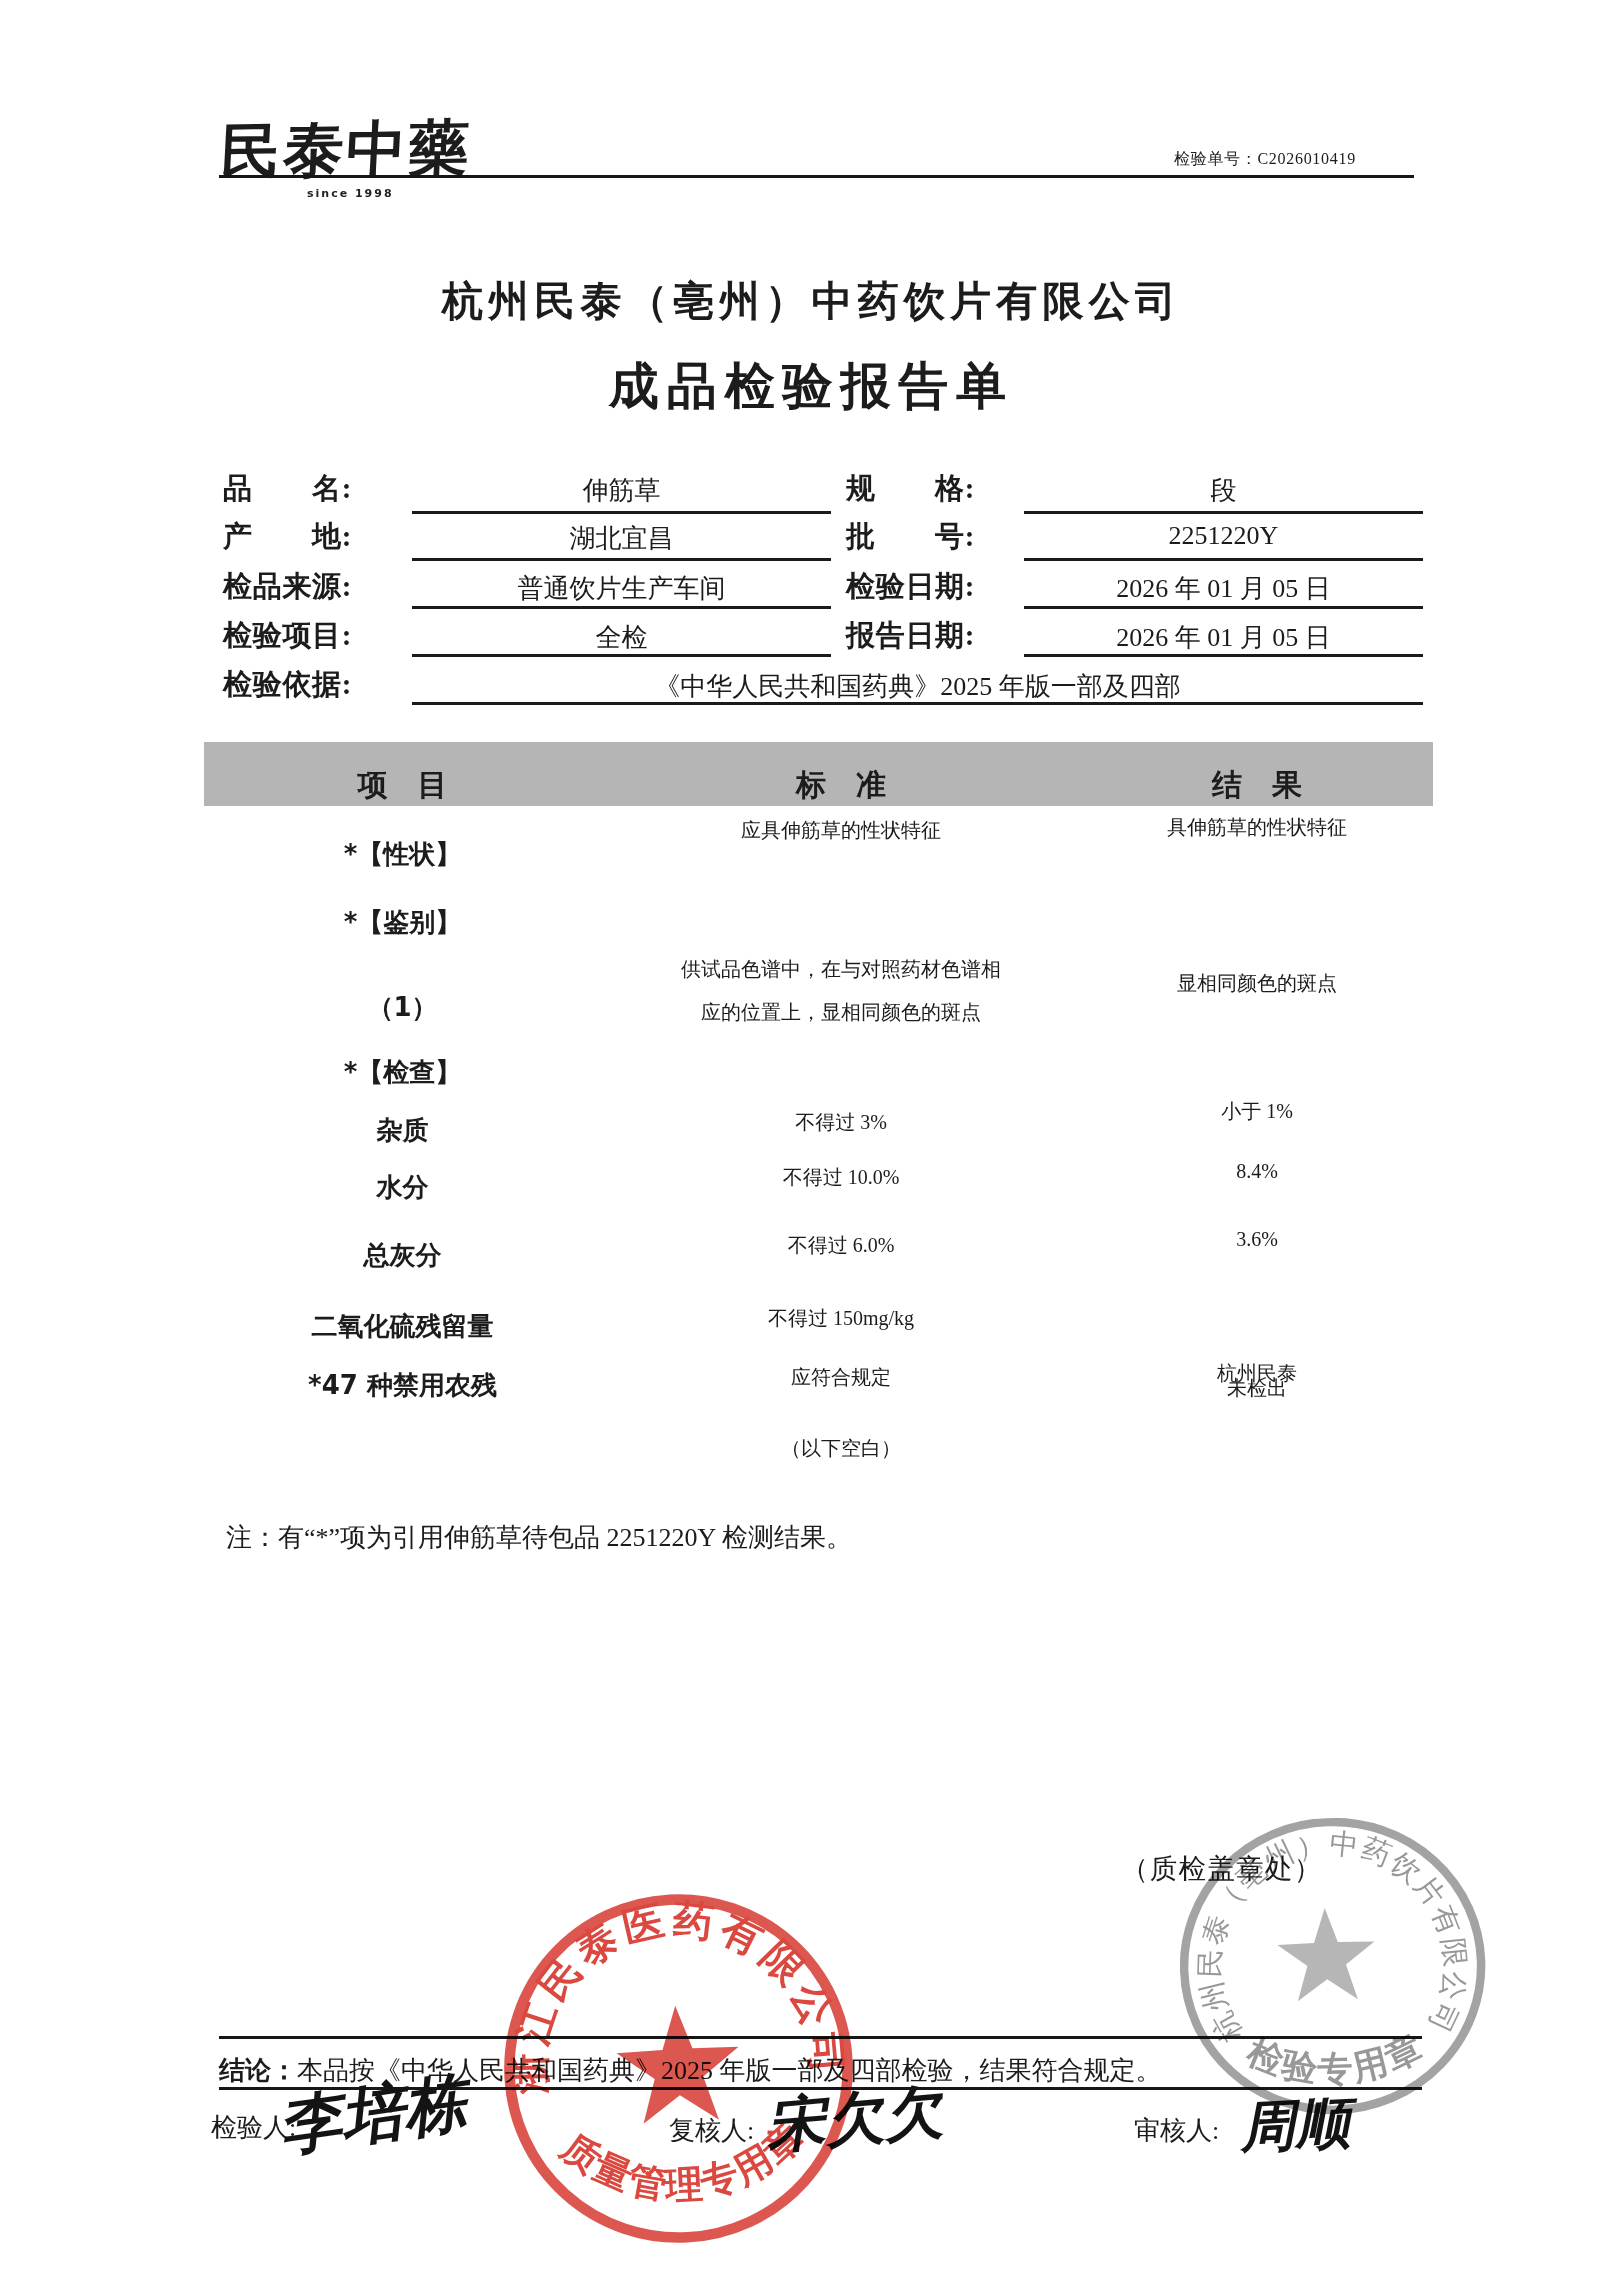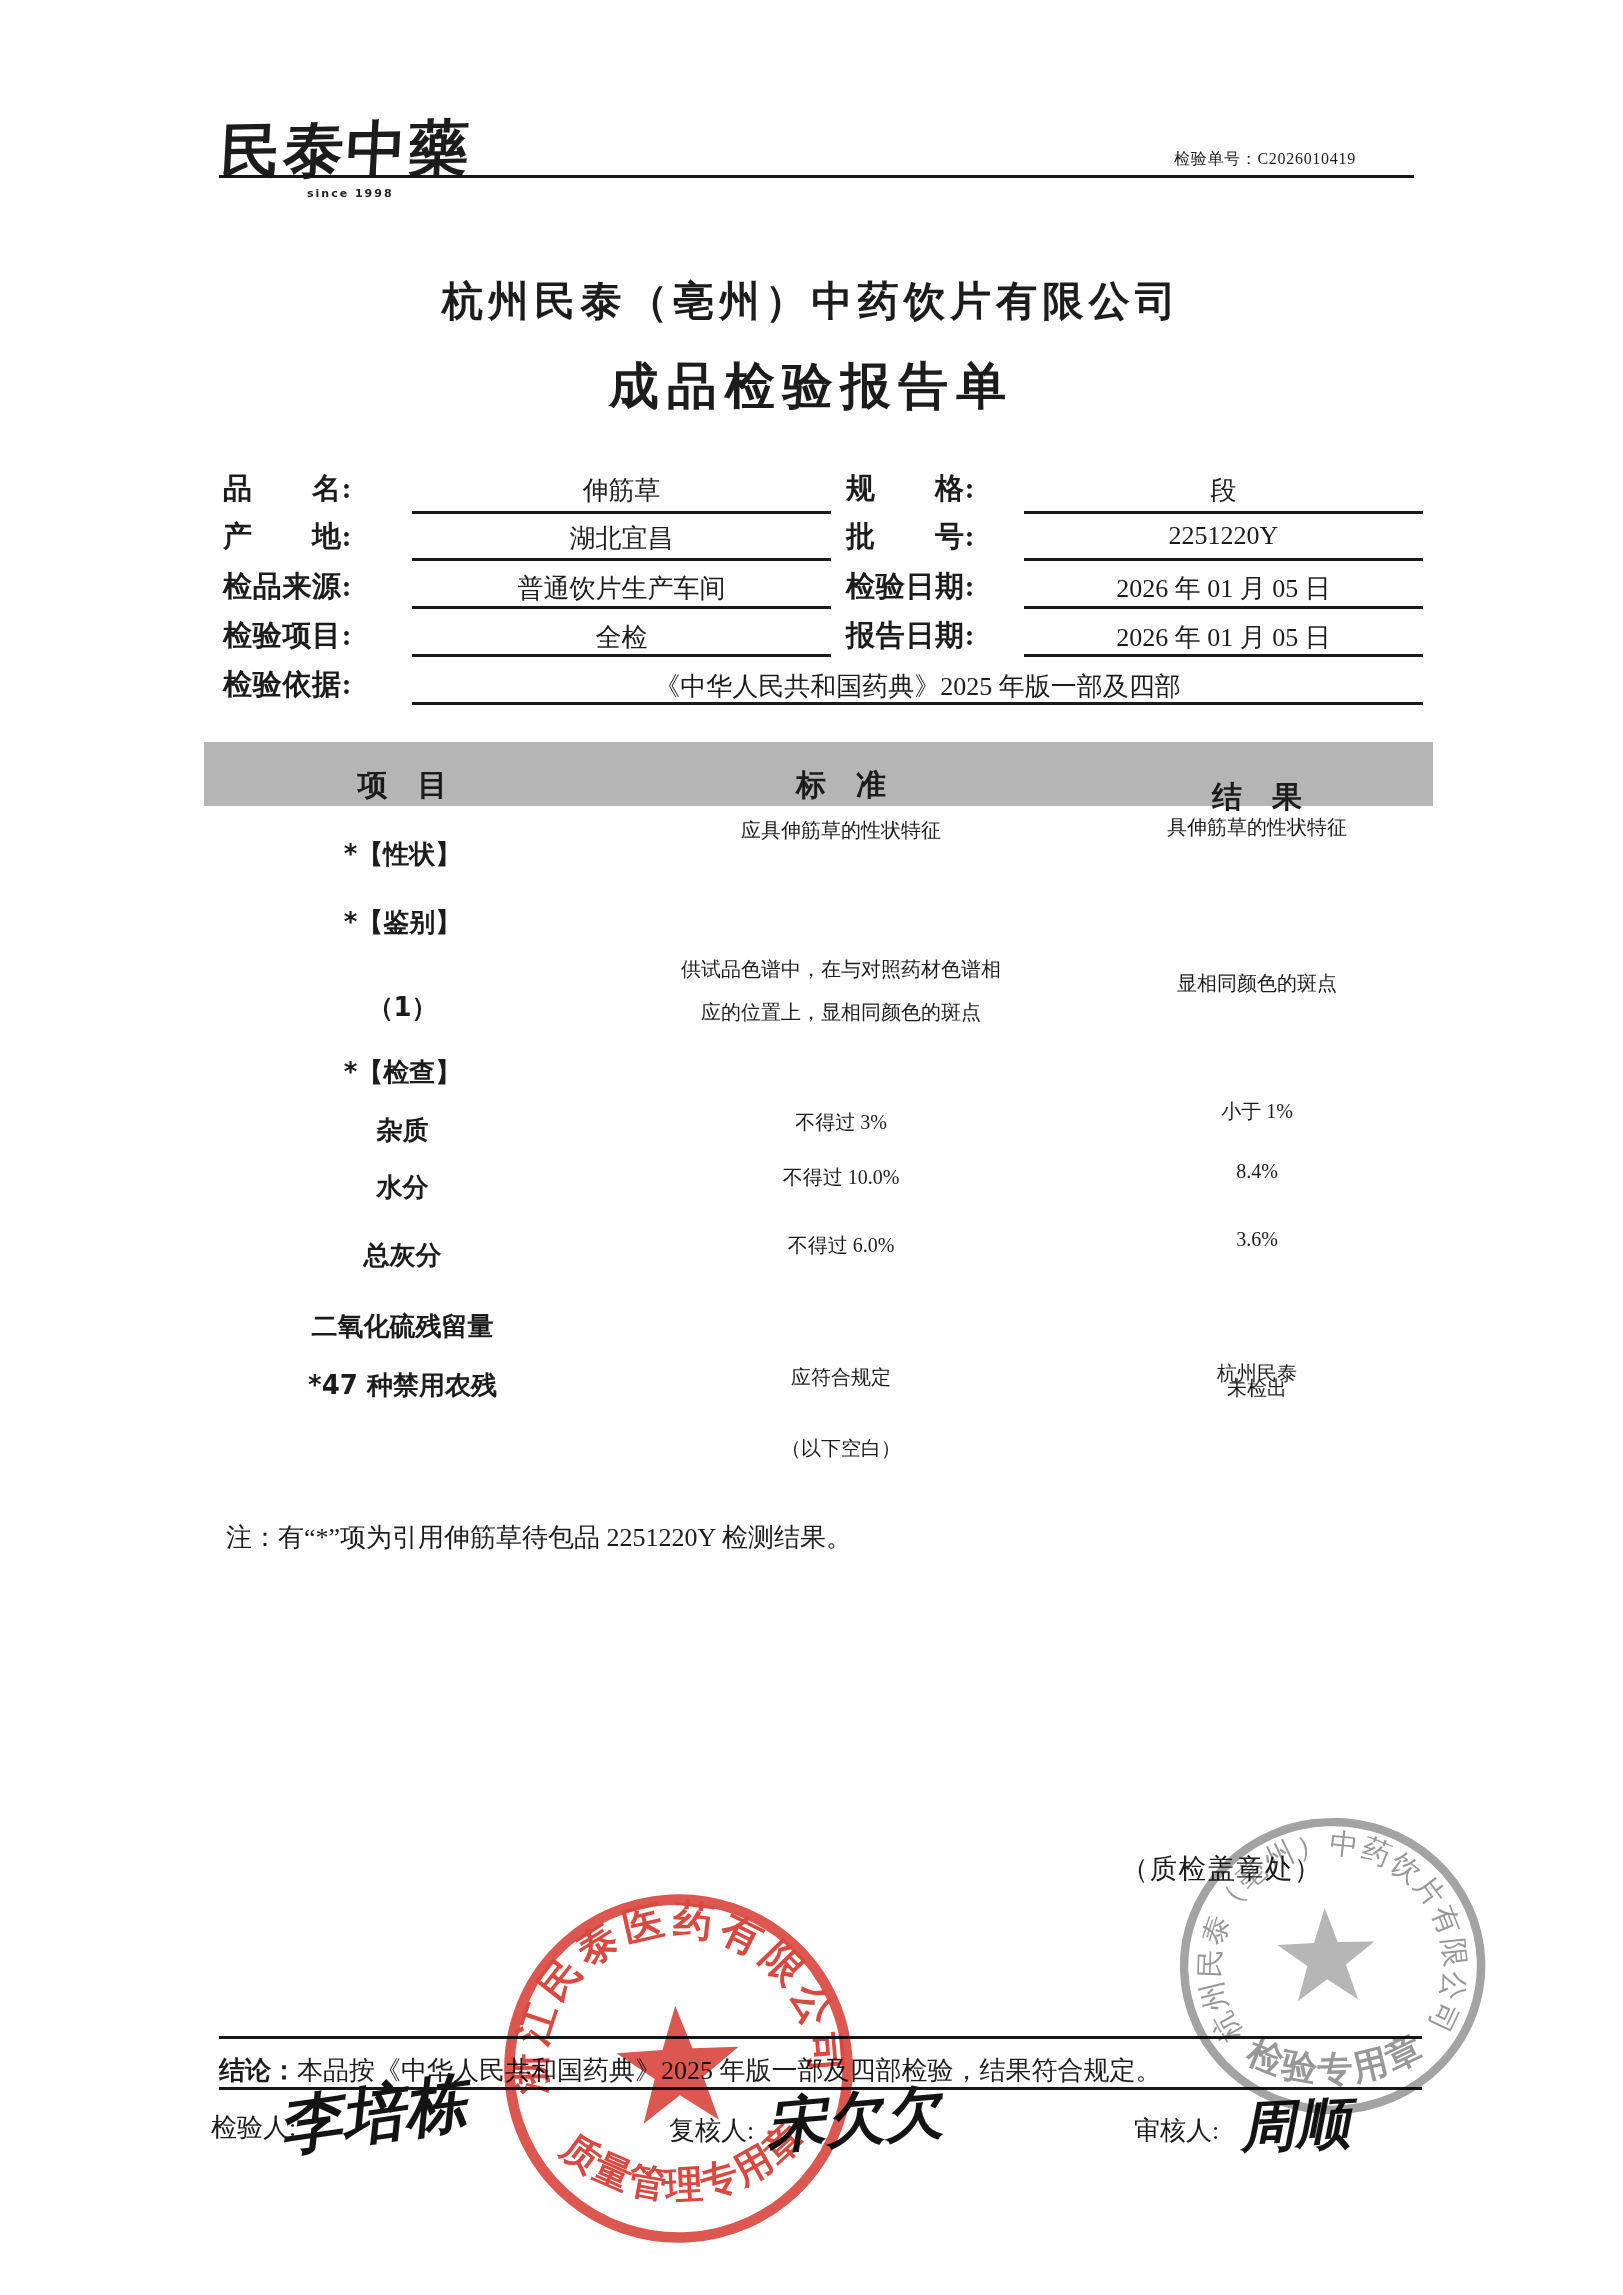--- a/index.html
+++ b/index.html
@@ -76,21 +76,21 @@
   <div class="abs ul" style="left:412px;top:654px;width:419px;"></div>
   <div class="abs ul" style="left:1024px;top:511px;width:399px;"></div>
   <div class="abs ul" style="left:1024px;top:558px;width:399px;"></div>
   <div class="abs ul" style="left:1024px;top:606px;width:399px;"></div>
   <div class="abs ul" style="left:1024px;top:654px;width:399px;"></div>
   <div class="abs ul" style="left:412px;top:702px;width:1011px;"></div>
 
   <div class="abs gray-bar"></div>
   <div class="abs th" style="left:216px;top:765px;width:373px;">项　目</div>
   <div class="abs th" style="left:625px;top:765px;width:432px;">标　准</div>
-  <div class="abs th" style="left:1067px;top:765px;width:380px;margin-top:12px;">结　果</div>
+  <div class="abs th" style="left:1067px;top:765px;width:380px;">结　果</div>
 
   <div class="abs item" style="left:216px;top:837px;width:373px;">*【性状】</div>
   <div class="abs std" style="left:625px;top:817px;width:432px;">应具伸筋草的性状特征</div>
   <div class="abs res" style="left:1067px;top:814px;width:380px;">具伸筋草的性状特征</div>
 
   <div class="abs item" style="left:216px;top:905px;width:373px;">*【鉴别】</div>
 
   <div class="abs std std2" style="left:625px;top:948px;width:432px;">
     <div>供试品色谱中，在与对照药材色谱相</div>
     <div>应的位置上，显相同颜色的斑点</div>
@@ -106,20 +106,21 @@
 
   <div class="abs item" style="left:216px;top:1170px;width:373px;">水分</div>
   <div class="abs std" style="left:625px;top:1164px;width:432px;">不得过 10.0%</div>
   <div class="abs res" style="left:1067px;top:1160px;width:380px;">8.4%</div>
 
   <div class="abs item" style="left:216px;top:1238px;width:373px;">总灰分</div>
   <div class="abs std" style="left:625px;top:1232px;width:432px;">不得过 6.0%</div>
   <div class="abs res" style="left:1067px;top:1228px;width:380px;">3.6%</div>
 
   <div class="abs item" style="left:216px;top:1309px;width:373px;">二氧化硫残留量</div>
+  <div class="abs std" style="left:625px;top:1305px;width:432px;">不得过 150mg/kg</div>
   <div class="abs res" style="left:1067px;top:1375px;width:380px;">未检出</div>
 
   <div class="abs item" style="left:216px;top:1368px;width:373px;">*47 种禁用农残</div>
   <div class="abs std" style="left:625px;top:1364px;width:432px;">应符合规定</div>
   <div class="abs res" style="left:1067px;top:1360px;width:380px;">杭州民泰</div>
 
   <div class="abs std" style="left:625px;top:1435px;width:432px;">（以下空白）</div>
 
   <div class="abs note" style="left:226px;top:1520px;">注：有“*”项为引用伸筋草待包品 2251220Y 检测结果。</div>
 

